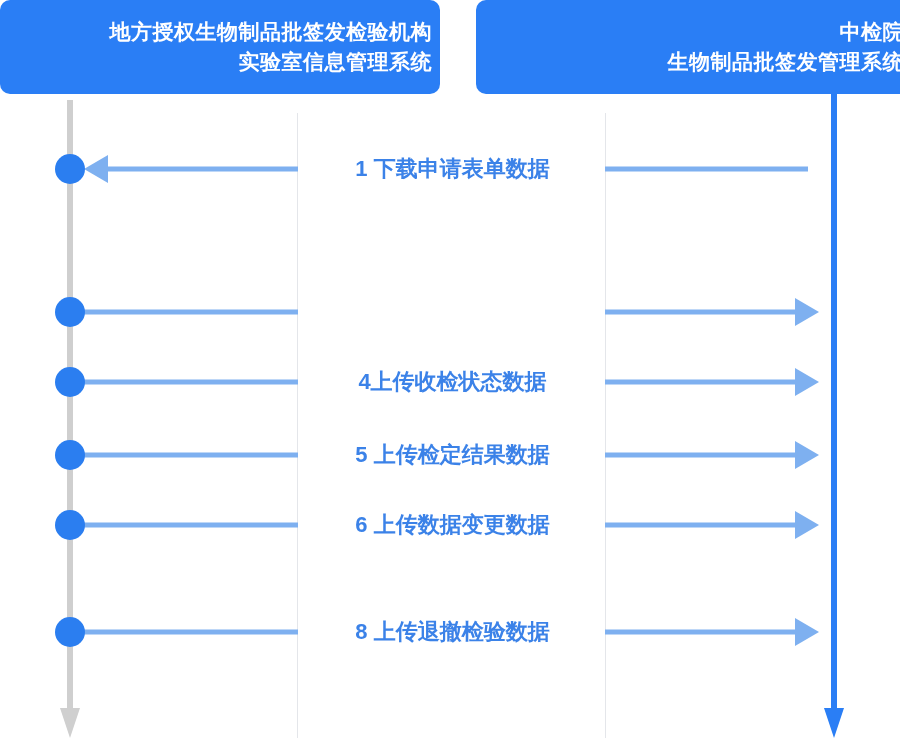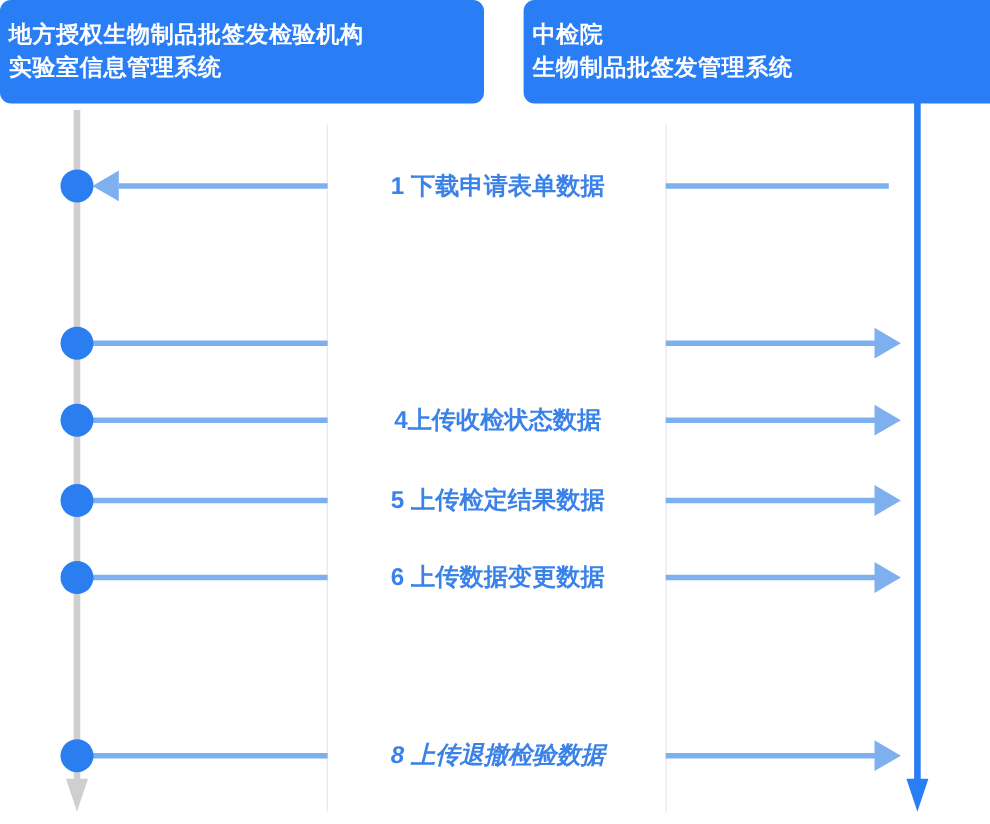--- a/index.html
+++ b/index.html
@@ -27,21 +27,21 @@
   
   .header-box {
     position: absolute;
     top: 0;
     height: 94px;
     border-radius: 10px;
     background: #2a7ef5;
     color: #ffffff;
     display: flex;
     flex-direction: column;
-    align-items: flex-start;
+    align-items: flex-end;
     justify-content: center;
     text-align: center;
     font-weight: bold;
     letter-spacing: 0.5px;
     box-sizing: border-box;
   }
   .header-left {
     left: 0px;
     width: 440px;
     font-size: 21px;
@@ -189,21 +189,21 @@
     </svg>
     <div class="row-label">6 上传数据变更数据</div>
     <svg class="seg seg-right" style="left:605px;" width="218" height="44" viewBox="0 0 218 44">
       <line x1="0" y1="22" x2="192" y2="22" stroke="#7eb0f0" stroke-width="5"></line>
       <polygon points="190,8 190,36 214,22" fill="#7eb0f0"></polygon>
     </svg>
     <div class="node-dot" style="left:55px; top:7px;"></div>
   </div>
 
 
-  <div class="row" style="top:665px;font-style:italic;">
+  <div class="row" style="top:610px;">
     <svg class="seg seg-left" style="left:80px;" width="218" height="44" viewBox="0 0 218 44">
       <line x1="4" y1="22" x2="218" y2="22" stroke="#7eb0f0" stroke-width="5"></line>
     </svg>
     <div class="row-label">8 上传退撤检验数据</div>
     <svg class="seg seg-right" style="left:605px;" width="218" height="44" viewBox="0 0 218 44">
       <line x1="0" y1="22" x2="192" y2="22" stroke="#7eb0f0" stroke-width="5"></line>
       <polygon points="190,8 190,36 214,22" fill="#7eb0f0"></polygon>
     </svg>
     <div class="node-dot" style="left:55px; top:7px;"></div>
   </div>

